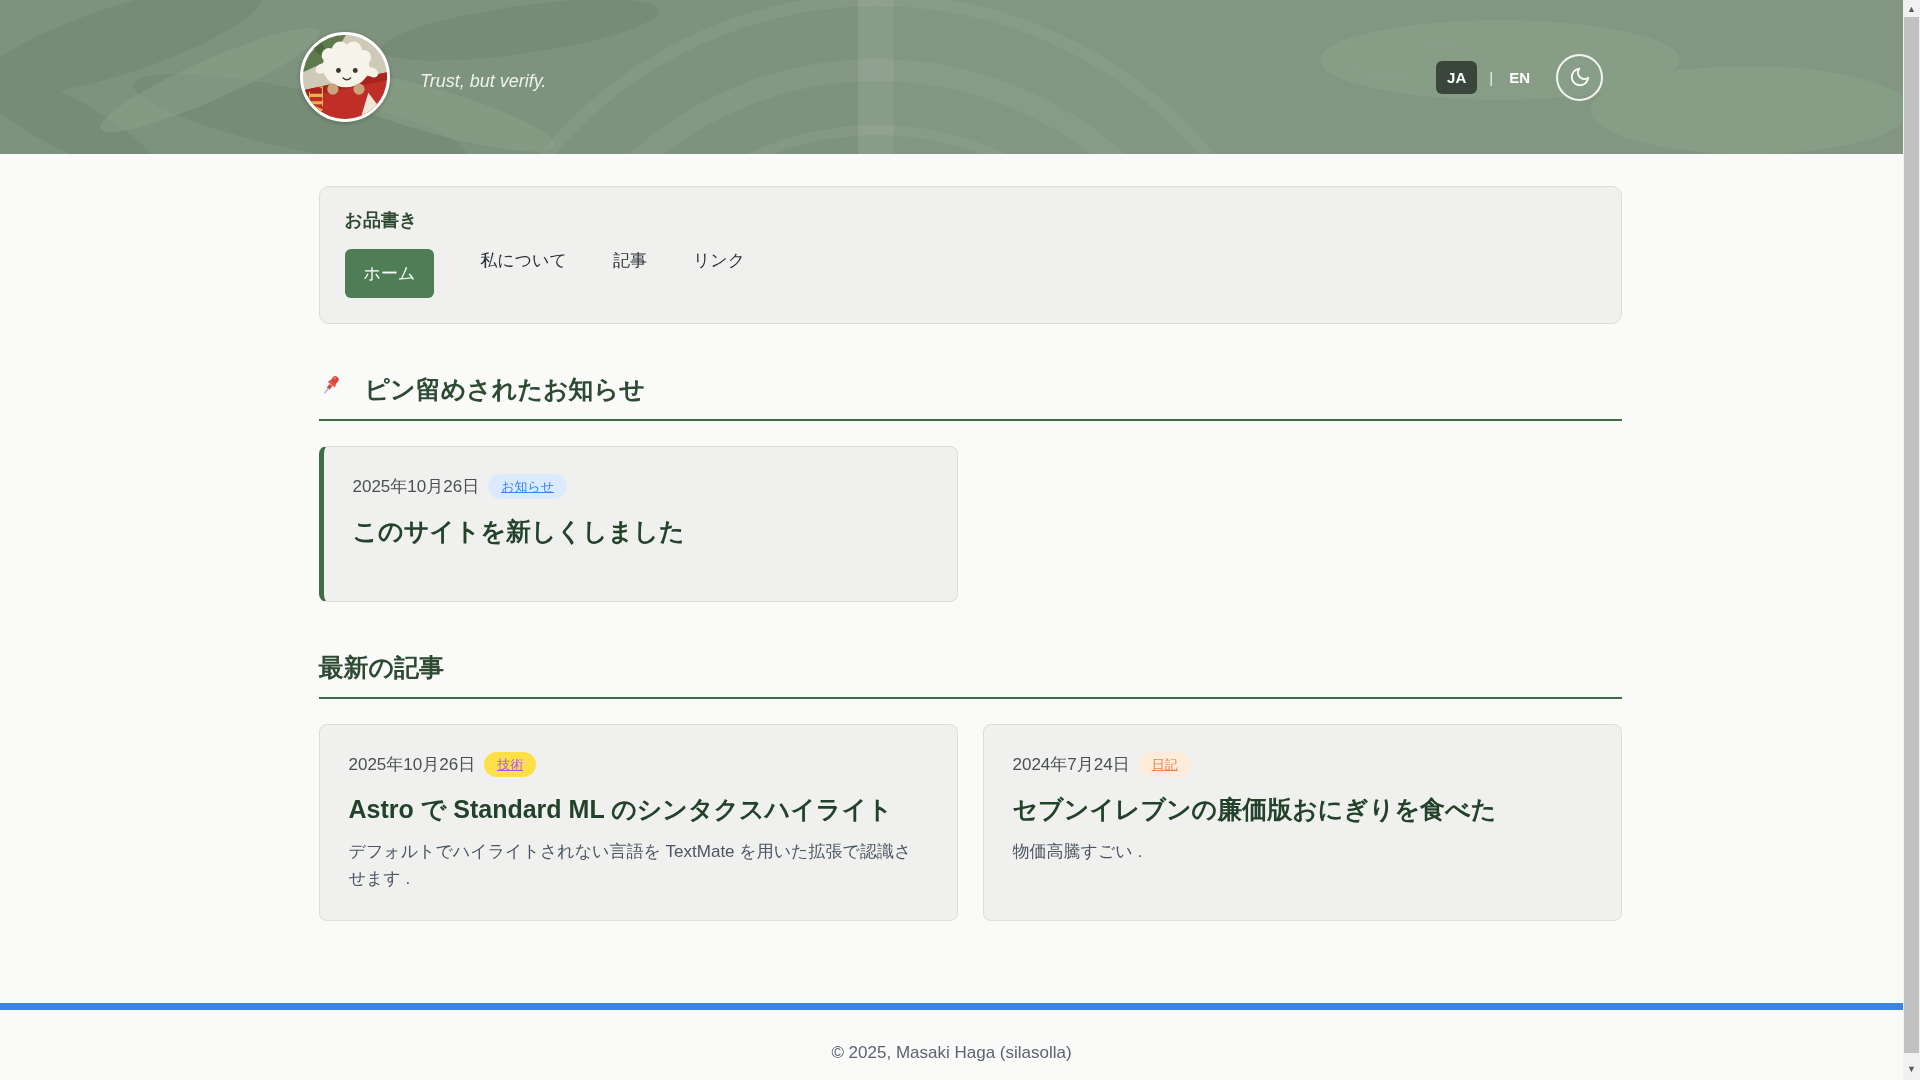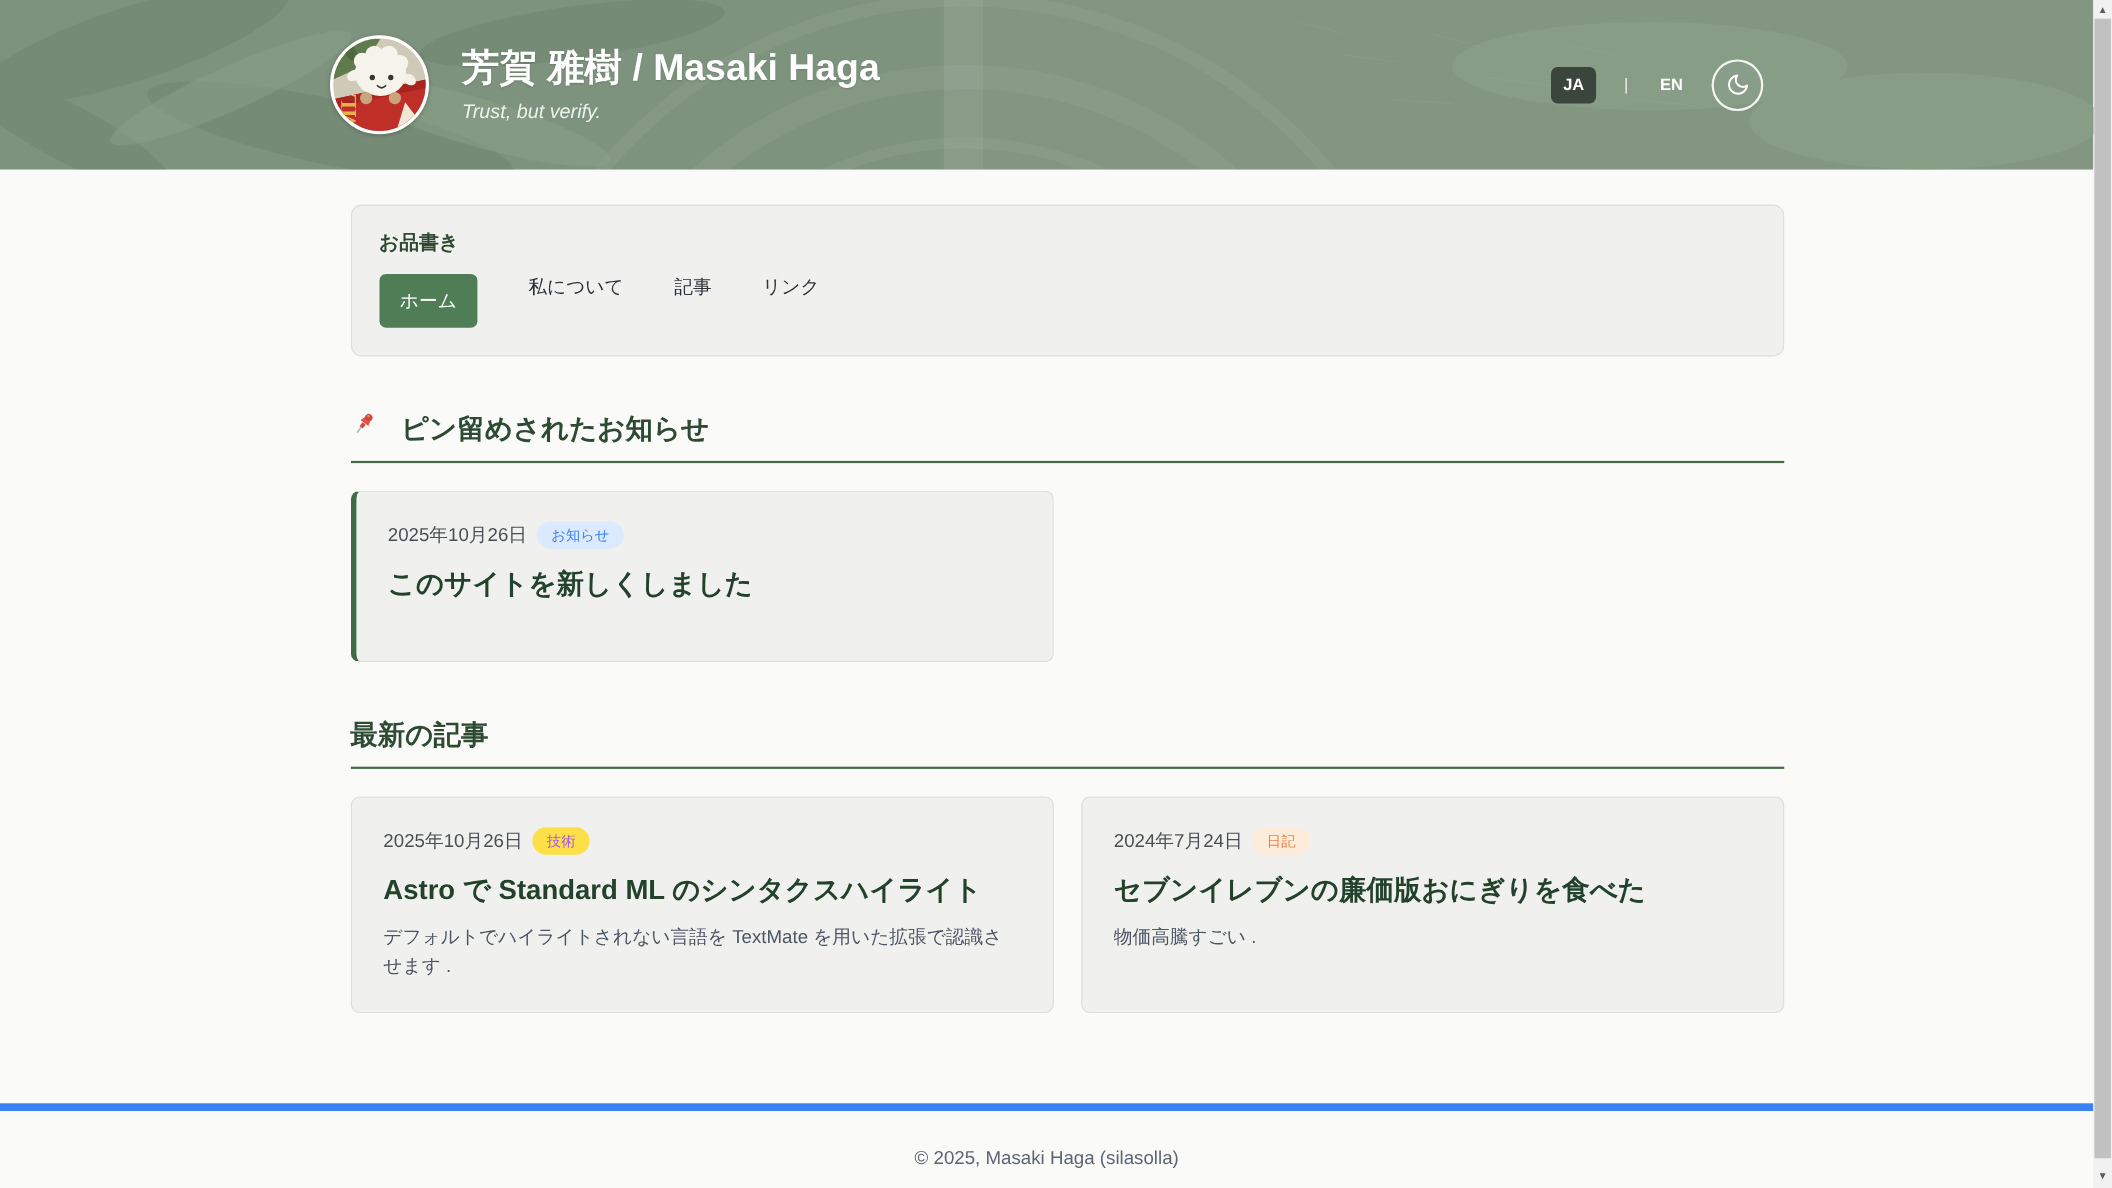--- a/index.html
+++ b/index.html
@@ -22,21 +22,21 @@
   .header-texture { position:absolute; inset:0; pointer-events:none; }
   .header-inner { position:relative; width:1303px; height:100%; margin:0 auto; display:flex; align-items:center; gap:30px; z-index:2; }
 
   .avatar { width:90px; height:90px; flex:0 0 90px; border-radius:50%; border:3px solid #ffffff; overflow:hidden; background:#d9d4c6; box-shadow:0 1px 4px rgba(0,0,0,0.25); }
   .avatar svg { display:block; width:100%; height:100%; }
 
   .title-block h1 { font-size:34px; font-weight:bold; color:#ffffff; line-height:1.2; text-shadow:0 1px 2px rgba(0,0,0,0.15); }
   .tagline { margin-top:9px; font-size:18px; font-style:italic; color:#eef2ec; }
 
   .header-right { margin-left:auto; display:flex; align-items:center; gap:22px; }
-  .lang-switch { display:flex; align-items:center; gap:25px; }
+  .lang-switch { display:flex; align-items:center; gap:12px; }
   .lang-ja { background:#3a463c; color:#ffffff; font-weight:bold; font-size:15px; padding:8px 11px; border-radius:6px; cursor:pointer; }
   .lang-divider { color:rgba(255,255,255,0.85); font-size:15px; }
   .lang-en { color:#ffffff; font-weight:bold; font-size:15px; padding:8px 4px; cursor:pointer; }
   .theme-btn { width:47px; height:47px; border-radius:50%; border:2px solid rgba(255,255,255,0.9); background:rgba(255,255,255,0.02); display:flex; align-items:center; justify-content:center; cursor:pointer; }
 
   
   main { flex:1 1 auto;margin-left:37px; }
   .container { width:1303px; margin:0 auto; }
 
   .nav-card { margin-top:32px; background:#f0f1ee; border:1px solid #dcdeda; border-radius:10px; padding:21px 25px 25px; }
@@ -45,21 +45,21 @@
   .nav-link { font-size:17px; color:#2b3239; cursor:pointer; }
   .nav-link.active { background:#4f7d55; color:#ffffff; border-radius:6px; padding:13px 19px; }
 
   .section-head { margin-top:49px; display:flex; align-items:flex-start; gap:22px; padding-bottom:13px; border-bottom:2px solid #3f6b46; }
   .section-head h2 { font-size:25px; font-weight:bold; color:#2d4a33; }
 
   .card { background:#f0f1ee; border:1px solid #dcdeda; border-radius:8px; padding:27px 29px; }
   .pinned-card { margin-top:25px; width:639px; border-left:5px solid #3f6b46; min-height:156px; cursor:pointer; }
   .card-meta { display:flex; align-items:center; gap:9px; }
   .card-date { font-size:17px; color:#4a4f55; }
-  .badge { font-size:13px; padding:6px 13px; border-radius:999px; line-height:1; }
+  .badge { font-size:13px; padding:6px 13px; border-radius:999px; line-height:1;text-decoration:underline; }
   .badge-blue   { background:#dbeafe; color:#3b82f6; }
   .badge-purple { background:#fde047; color:#a855f7; }
   .badge-orange { background:#fcecd9; color:#e8814a; }
   .card-title { margin-top:17px; font-size:25px; font-weight:bold; color:#23422b; line-height:1.25; }
   .card-excerpt { margin-top:13px; font-size:17px; color:#4b5563; line-height:1.6; }
 
   .latest-grid { margin-top:25px; display:grid; grid-template-columns:1fr 1fr; gap:25px; }
   .article-card { min-height:180px; cursor:pointer; }
 
   
@@ -125,21 +125,20 @@
               <circle cx="38" cy="38" r="2.6" fill="#3a342e"></circle>
               <circle cx="56" cy="38" r="2.6" fill="#3a342e"></circle>
               <path d="M43 46 Q47 50 51 46" stroke="#3a342e" stroke-width="1.6" fill="none" stroke-linecap="round"></path>
               <circle cx="32" cy="58" r="6" fill="#caa57c"></circle>
               <circle cx="60" cy="58" r="6" fill="#caa57c"></circle>
             </g>
           </svg>
         </div>
 
         <div class="title-block">
-          <h1>芳賀 雅樹 / Masaki Haga</h1>
           <div class="tagline">Trust, but verify.</div>
         </div>
 
         <div class="header-right">
           <div class="lang-switch">
             <span class="lang-ja">JA</span>
             <span class="lang-divider">|</span>
             <span class="lang-en">EN</span>
           </div>
           <button class="theme-btn">

